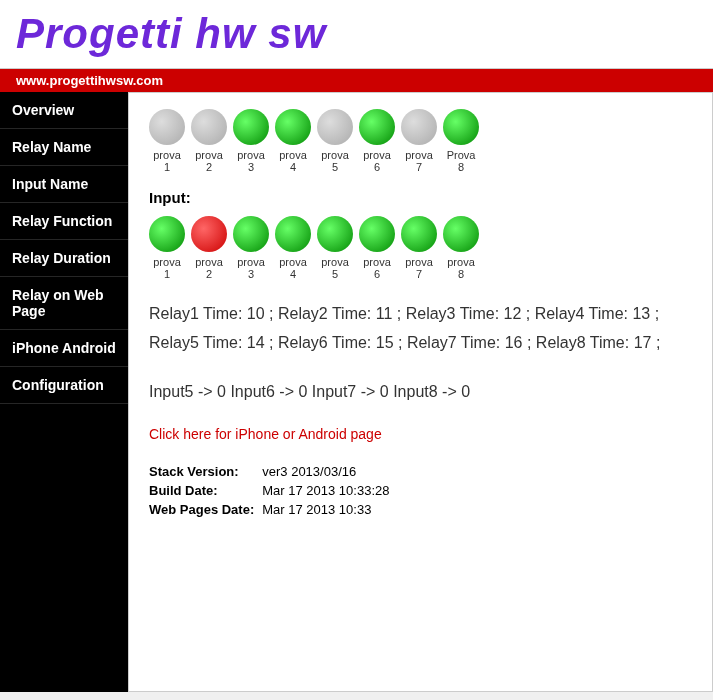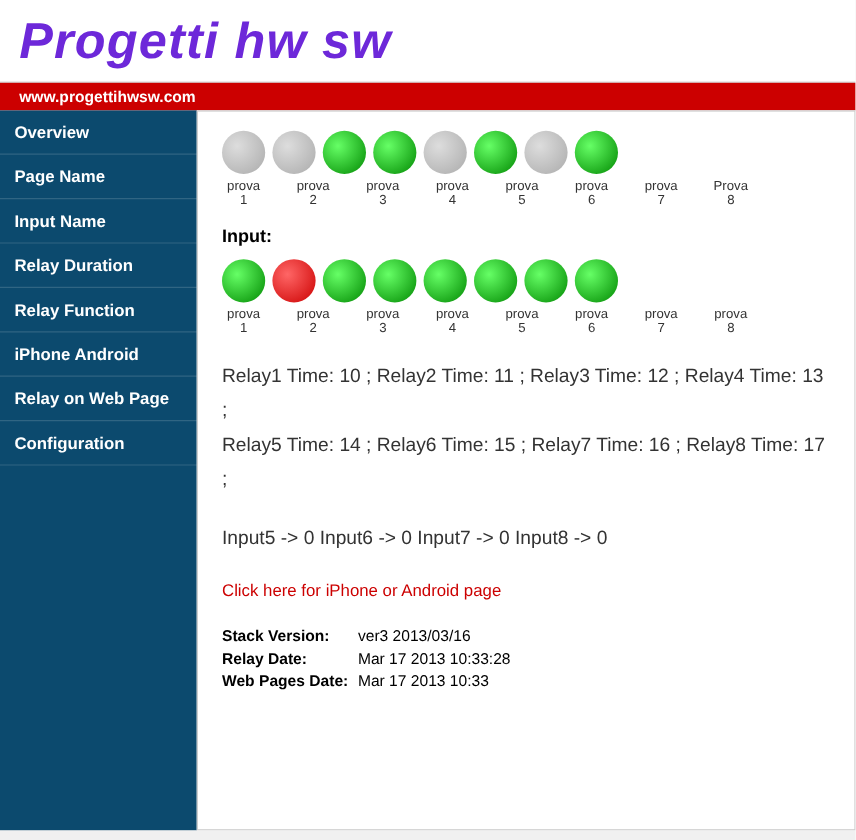--- a/index.html
+++ b/index.html
@@ -27,22 +27,22 @@
       font-size: 13px;
       font-weight: bold;
     }
 
     .layout {
       display: flex;
       min-height: 600px;
     }
 
     .sidebar {
-      width: 164px;
-      background: #0c4a6e;
+      width: 128px;
+      background: #000000;
       flex-shrink: 0;
     }
 
     .sidebar-item {
       padding: 10px 12px;
       color: white;
       font-weight: bold;
       font-size: 14px;
       cursor: pointer;
       border-bottom: 1px solid rgba(255,255,255,0.15);
@@ -68,21 +68,21 @@
       border-radius: 50%;
       flex-shrink: 0;
     }
     .dot-green { background: radial-gradient(circle at 35% 35%, #66ff66, #008800); }
     .dot-gray  { background: radial-gradient(circle at 35% 35%, #dddddd, #aaaaaa); }
     .dot-red   { background: radial-gradient(circle at 35% 35%, #ff6666, #cc0000); }
 
     .label-row {
       display: flex;
       align-items: center;
-      gap: 22px;
+      gap: 6px;
       margin-bottom: 16px;
     }
     .label-cell {
       width: 36px;
       text-align: center;
       font-size: 11px;
       color: #333;
     }
 
     .section-title {
@@ -121,26 +121,26 @@
 <div class="header-logo">
   <span>Progetti hw sw</span>
 </div>
 <div class="red-bar">
   <span>www.progettihwsw.com</span>
 </div>
 
 <div class="layout">
   <div class="sidebar">
     <div class="sidebar-item">Overview</div>
-    <div class="sidebar-item">Page Name</div>
+    <div class="sidebar-item">Relay Name</div>
     <div class="sidebar-item">Input Name</div>
+    <div class="sidebar-item">Relay Function</div>
     <div class="sidebar-item">Relay Duration</div>
-    <div class="sidebar-item">Relay Function</div>
+    <div class="sidebar-item">Relay on Web Page</div>
     <div class="sidebar-item">iPhone Android</div>
-    <div class="sidebar-item">Relay on Web Page</div>
     <div class="sidebar-item">Configuration</div>
   </div>
 
   <div class="main-content">
 
     <div class="relay-row" id="relay-dots-row">
         <div class="dot dot-gray"></div>
         <div class="dot dot-gray"></div>
         <div class="dot dot-green"></div>
         <div class="dot dot-green"></div>
@@ -194,21 +194,21 @@
     <a class="link-iphone" href="#">Click here for iPhone or Android page</a>
 
     <div class="build-info">
       <table>
         <tbody>
             <tr>
           <td>Stack Version:</td>
           <td>ver3 2013/03/16</td>
         </tr>
         <tr>
-          <td>Relay Date:</td>
+          <td>Build Date:</td>
           <td>Mar 17 2013 10:33:28</td>
         </tr>
         <tr>
           <td>Web Pages Date:</td>
           <td>Mar 17 2013 10:33</td>
         </tr>
       </tbody>
         </table>
     </div>
 

